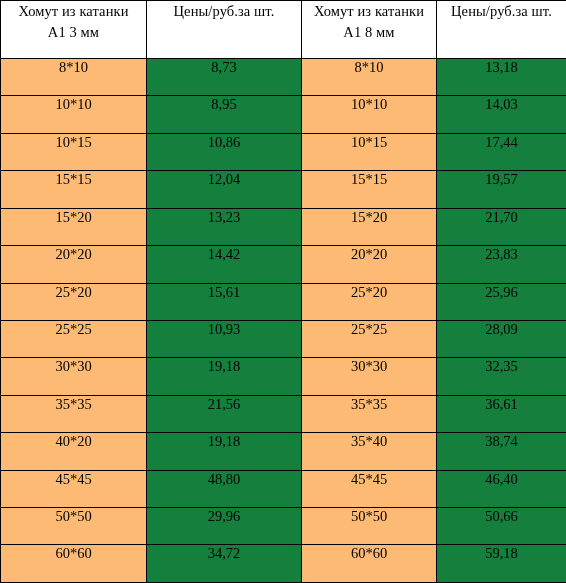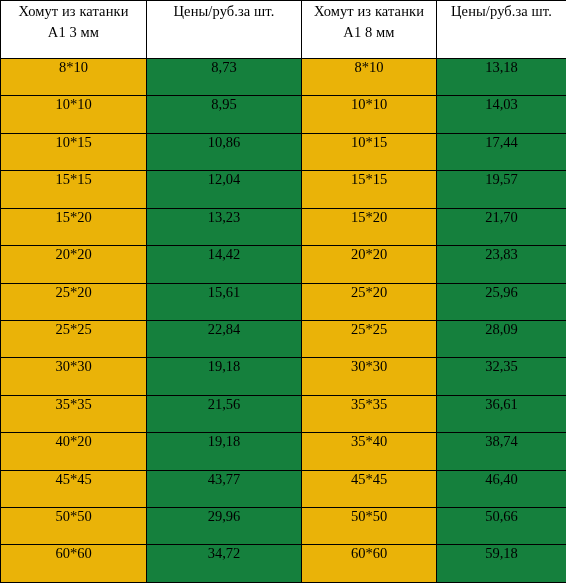--- a/index.html
+++ b/index.html
@@ -50,21 +50,21 @@
     white-space: nowrap;
   }
 
   tbody td {
     height: 31px;
     font-size: 14.5px;
     line-height: 17px;
     padding-top: 2px;
   }
   td.size-cell {
-    background: #eab308;
+    background: #fdba74;
   }
   td.price-cell {
     background: #15803d;
   }
 </style>
 </head>
 <body>
 
 <table id="price-table">
   <colgroup>
@@ -129,21 +129,21 @@
         <td class="price-cell">23,83</td>
       </tr>
       <tr>
         <td class="size-cell">25*20</td>
         <td class="price-cell">15,61</td>
         <td class="size-cell">25*20</td>
         <td class="price-cell">25,96</td>
       </tr>
       <tr>
         <td class="size-cell">25*25</td>
-        <td class="price-cell">22,84</td>
+        <td class="price-cell">10,93</td>
         <td class="size-cell">25*25</td>
         <td class="price-cell">28,09</td>
       </tr>
       <tr>
         <td class="size-cell">30*30</td>
         <td class="price-cell">19,18</td>
         <td class="size-cell">30*30</td>
         <td class="price-cell">32,35</td>
       </tr>
       <tr>
@@ -153,21 +153,21 @@
         <td class="price-cell">36,61</td>
       </tr>
       <tr>
         <td class="size-cell">40*20</td>
         <td class="price-cell">19,18</td>
         <td class="size-cell">35*40</td>
         <td class="price-cell">38,74</td>
       </tr>
       <tr>
         <td class="size-cell">45*45</td>
-        <td class="price-cell">43,77</td>
+        <td class="price-cell">48,80</td>
         <td class="size-cell">45*45</td>
         <td class="price-cell">46,40</td>
       </tr>
       <tr>
         <td class="size-cell">50*50</td>
         <td class="price-cell">29,96</td>
         <td class="size-cell">50*50</td>
         <td class="price-cell">50,66</td>
       </tr>
       <tr>

